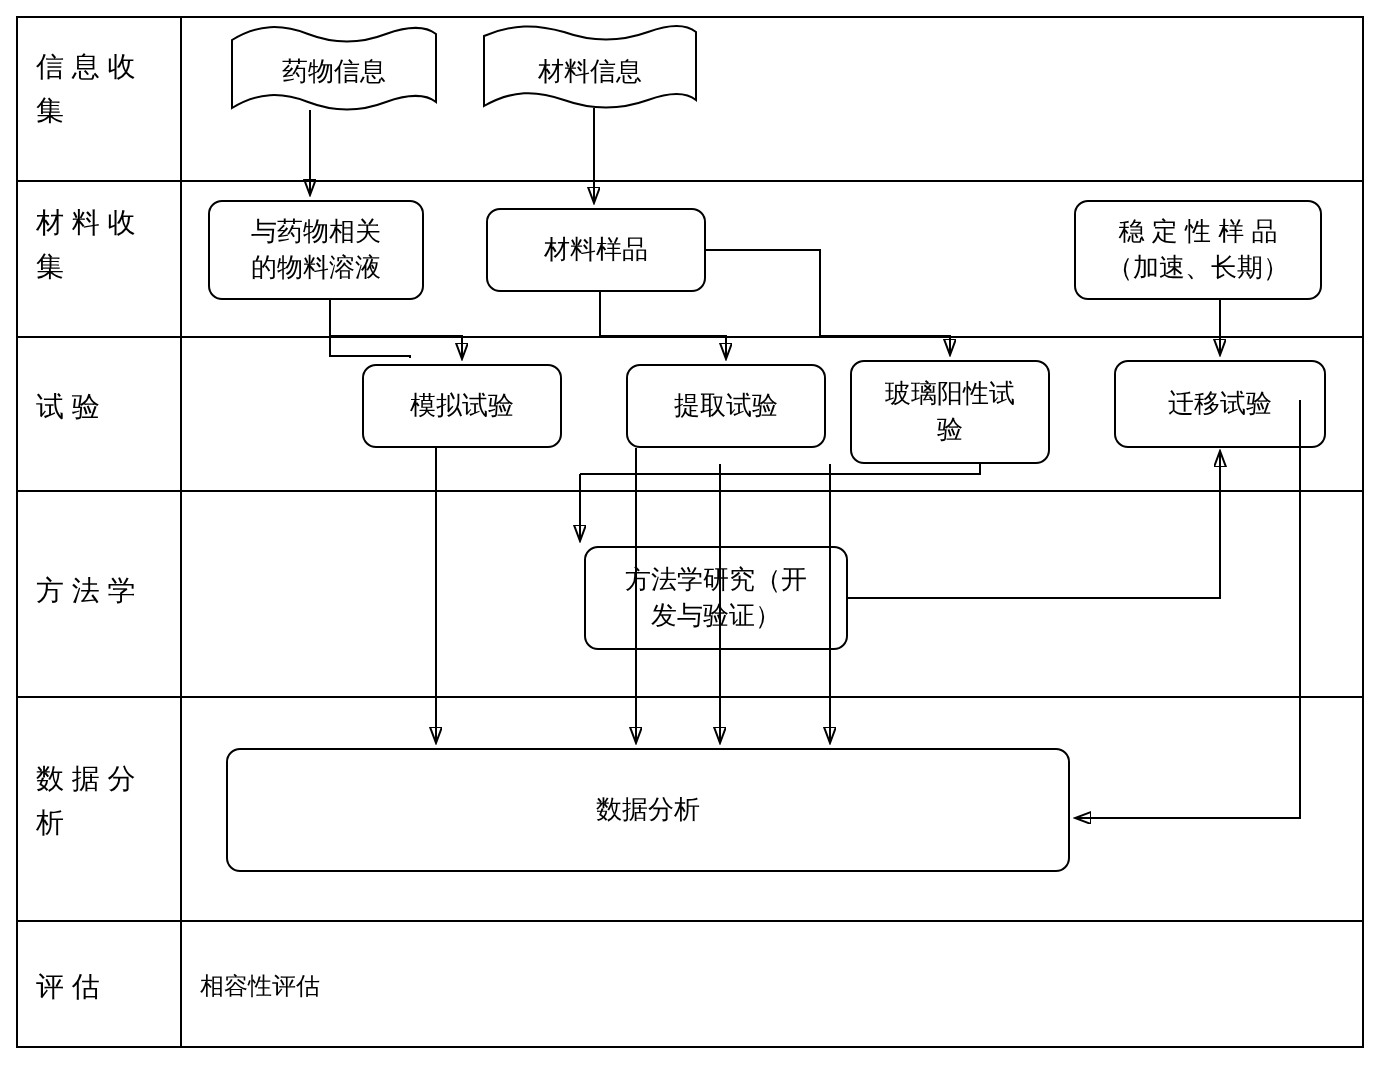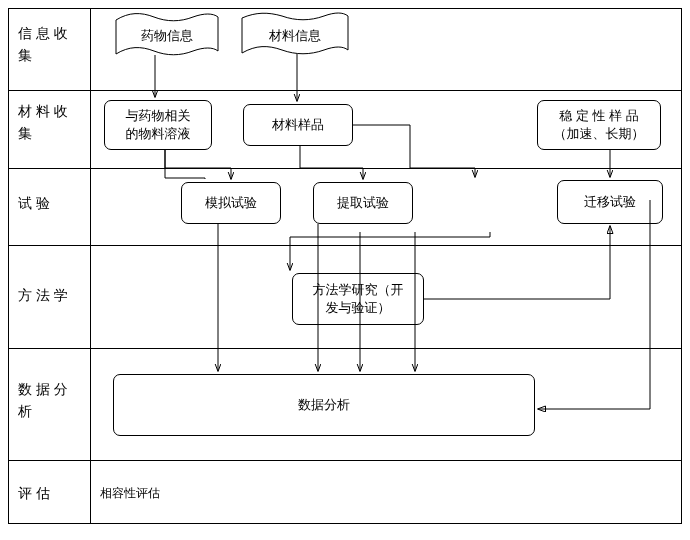--- a/index.html
+++ b/index.html
@@ -143,20 +143,22 @@
 
   <div class="abs node" style="left:243px; top:104px; width:110px; height:42px;">材料样品</div>
 
   <div class="abs node" style="left:537px; top:100px; width:124px; height:50px; white-space:pre-line;">稳 定 性 样 品
 （加速、长期）</div>
 
   <div class="abs node" style="left:181px; top:182px; width:100px; height:42px;">模拟试验</div>
 
   <div class="abs node" style="left:313px; top:182px; width:100px; height:42px;">提取试验</div>
 
+  <div class="abs node" style="left:425px; top:180px; width:100px; height:52px; white-space:pre-line;">玻璃阳性试
+验</div>
 
   <div class="abs node" style="left:557px; top:180px; width:106px; height:44px;">迁移试验</div>
 
   <div class="abs node" style="left:292px; top:273px; width:132px; height:52px; white-space:pre-line;">方法学研究（开
 发与验证）</div>
 
   <div class="abs node" style="left:113px; top:374px; width:422px; height:62px;">数据分析</div>
 
   <div class="abs txt-left" style="left:100px; top:484px; width:200px;">相容性评估</div>
 

